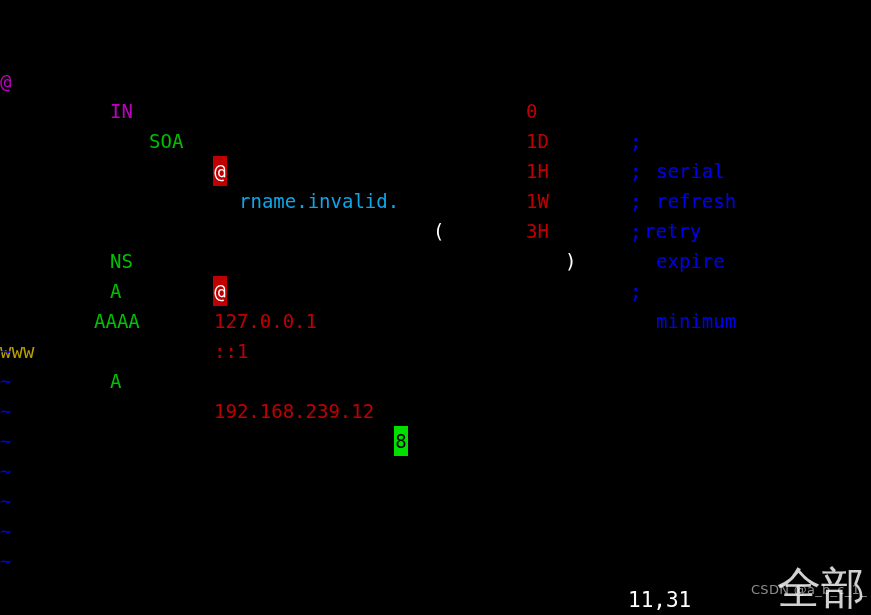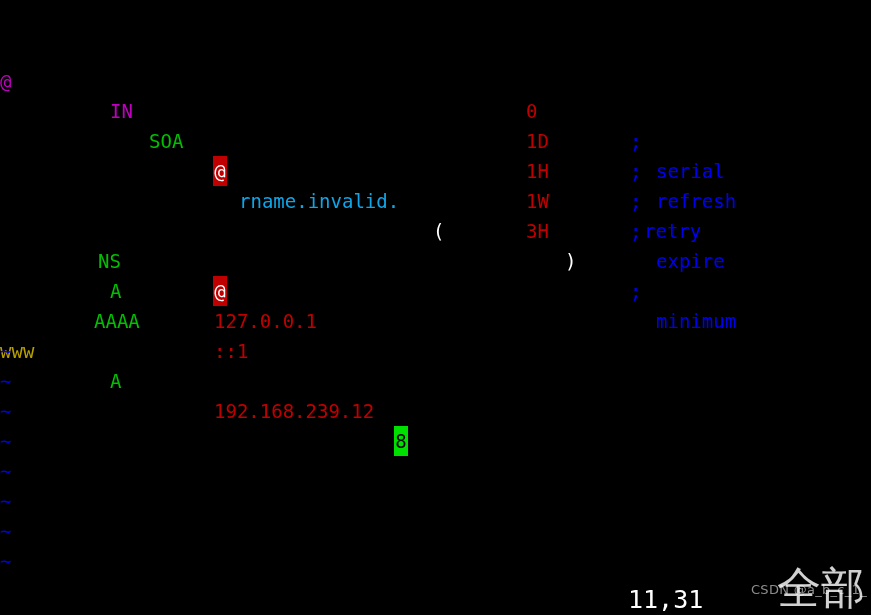--- a/index.html
+++ b/index.html
@@ -72,21 +72,21 @@
   }
 
   #statusline {
     position: absolute;
     left: 0;
     bottom: 0;
     width: 871px;
     height: 30px;
     line-height: 30px;
     white-space: pre;
-    font-size: 25px;
+    font-size: 21px;
     color: #ffffff;
   }
   #ruler {
     position: absolute;
     left: 628px;
     top: 0;
     color: #ffffff;
     white-space: pre;
   }
 
@@ -160,21 +160,21 @@
   </div>
 
   <div class="row" style="top:186px;">
     <span class="cell c-red" style="position:absolute;left:526px;">3H</span>
     <span class="cell c-white" style="position:absolute;left:565px;">)</span>
     <span class="cell c-blue" style="position:absolute;left:630px;">;</span>
     <span class="cell c-blue" style="position:absolute;left:656px;">minimum</span>
   </div>
 
   <div class="row" style="top:216px;">
-    <span class="cell c-green" style="position:absolute;left:98px;">NS</span>
+    <span class="cell c-green" style="position:absolute;left:110px;">NS</span>
     <span class="cell hl-red" style="position:absolute;left:213px;width:14px;text-align:center;">@</span>
   </div>
 
   <div class="row" style="top:246px;">
     <span class="cell c-green" style="position:absolute;left:110px;">A</span>
     <span class="cell c-red" style="position:absolute;left:214px;">127.0.0.1</span>
   </div>
 
   <div class="row" style="top:276px;">
     <span class="cell c-green" style="position:absolute;left:94px;">AAAA</span>

